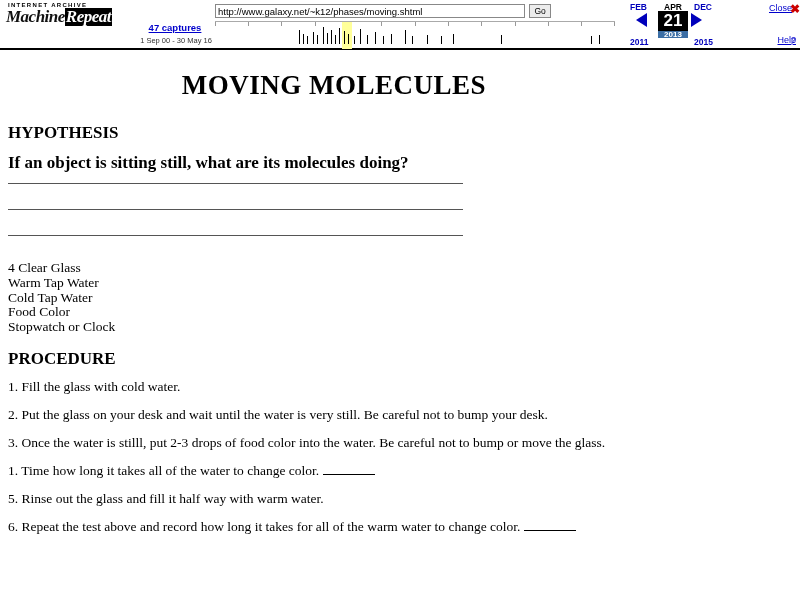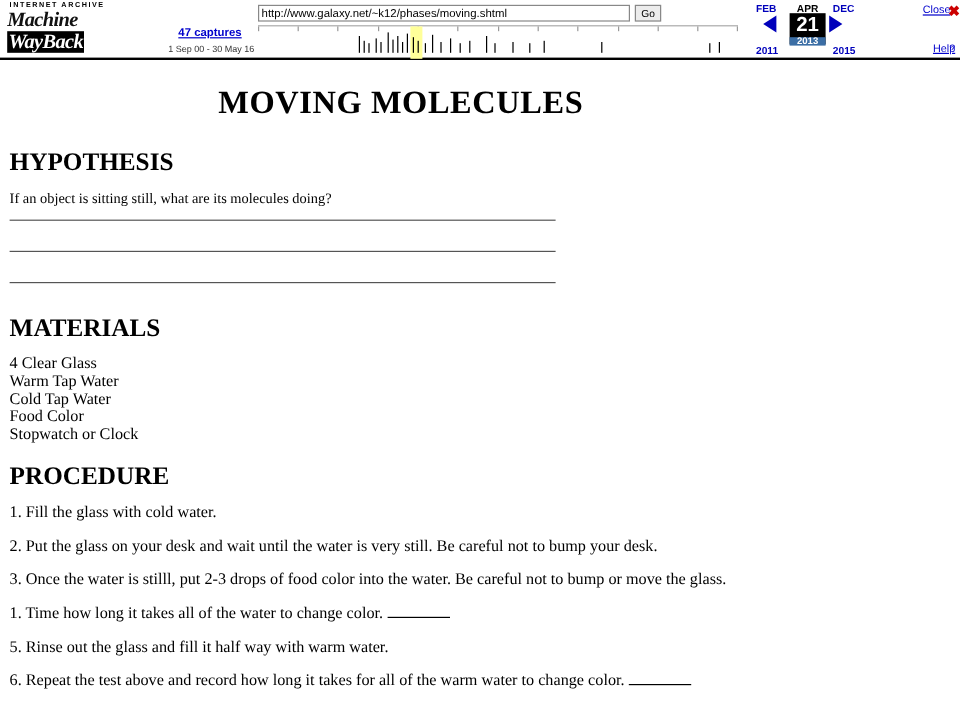--- a/index.html
+++ b/index.html
@@ -254,28 +254,29 @@
   }
   h1#title {
     text-align: center;
     font-size: 27px;
     font-weight: bold;
     margin: 20px 0 22px 0;
     letter-spacing: 0.5px;
     font-family: "Liberation Serif", serif;
   }
   h2.section {
-    font-size: 21px;
+    font-size: 17px;
     font-weight: bold;
     margin: 14px 0 10px 0;
     font-family: "Liberation Serif", serif;
   }
   p.body {
-    font-size: 12px;
+    font-size: 17px;
     margin: 6px 0 8px 0;
+    font-weight: bold;
   }
   .rule-group { margin: 10px 0 8px 0; }
   .rule {
     width: 455px;
     height: 0;
     border-bottom: 1px solid #555;
     margin: 0 0 25px 0;
   }
   ul.materials {
     list-style: none;
@@ -302,21 +303,21 @@
   }
 </style>
 </head>
 <body>
 
 <div id="wayback-bar">
 
   <div id="wb-logo">
     <div class="ia-text">INTERNET ARCHIVE</div>
     <div class="wm-text">
-      <span class="w1">Machine</span><span class="wm-block">WayBack</span>
+      <span class="w1">Machine</span><span class="wm-block">Repeat</span>
     </div>
   </div>
 
   <div id="wb-captures">
     <a href="#">47 captures</a>
   </div>
   <div id="wb-capture-range">1 Sep 00 - 30 May 16</div>
 
   <div id="wb-url-wrap">
     <input id="wb-url" type="text" value="http://www.galaxy.net/~k12/phases/moving.shtml" style="">
@@ -398,21 +399,20 @@
 
   <h2 class="section">HYPOTHESIS</h2>
   <p class="body">If an object is sitting still, what are its molecules doing?</p>
 
   <div class="rule-group">
     <div class="rule"></div>
     <div class="rule"></div>
     <div class="rule"></div>
   </div>
 
-  <h2 class="section">MATERIALS</h2>
   <ul class="materials">
     <li>4 Clear Glass</li>
     <li>Warm Tap Water</li>
     <li>Cold Tap Water</li>
     <li>Food Color</li>
     <li>Stopwatch or Clock</li>
   </ul>
 
   <h2 class="section">PROCEDURE</h2>
   <ol class="procedure">

